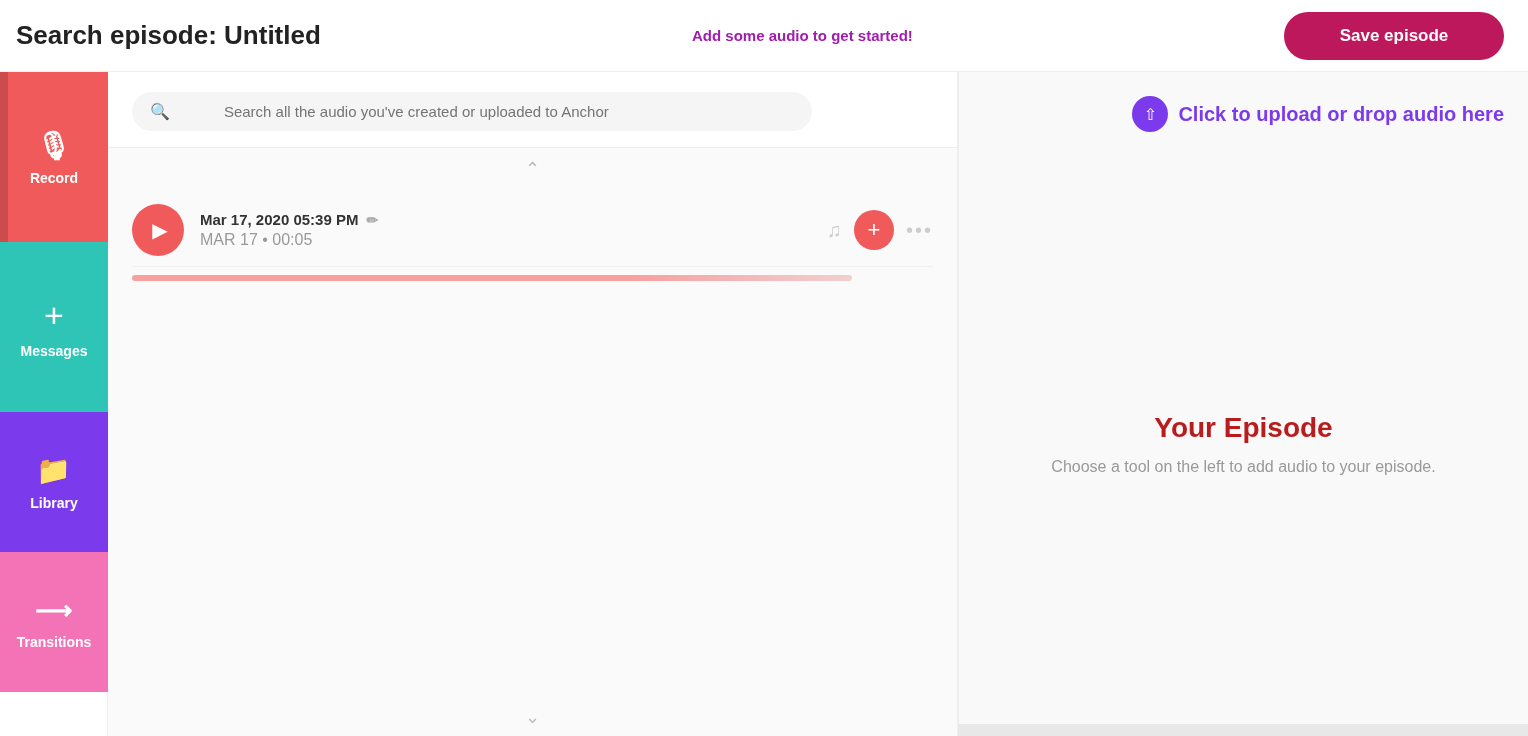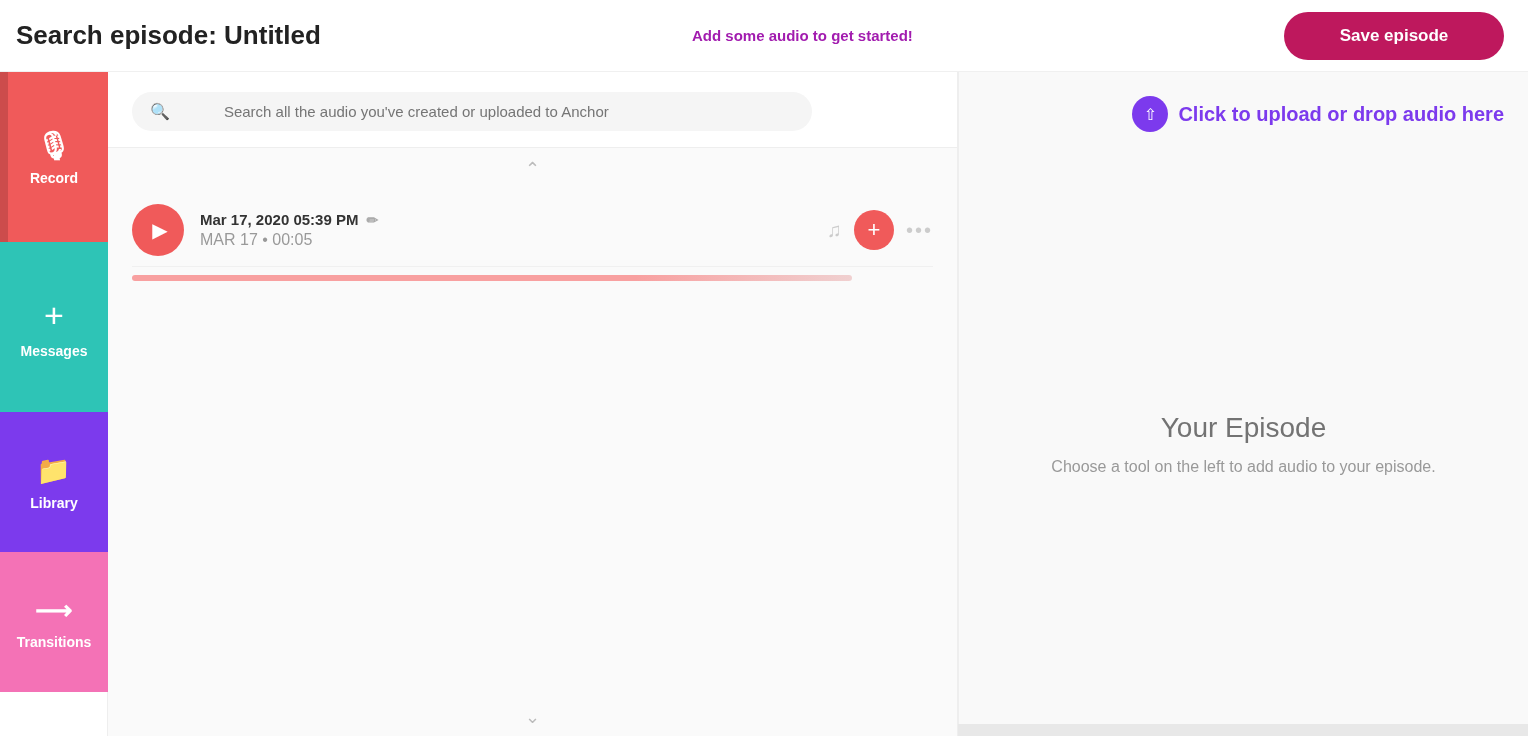--- a/index.html
+++ b/index.html
@@ -308,22 +308,22 @@
     .episode-empty {
       display: flex;
       flex-direction: column;
       align-items: center;
       justify-content: center;
       flex: 1;
       margin-top: 80px;
     }
     .episode-empty-title {
       font-size: 28px;
-      font-weight: 400;
-      color: #737373;
+      font-weight: 700;
+      color: #b91c1c;
       margin-bottom: 14px;
     }
     .episode-empty-subtitle {
       font-size: 16px;
       color: #999;
       text-align: center;
     }
 
     
     .scrollbar-area {

